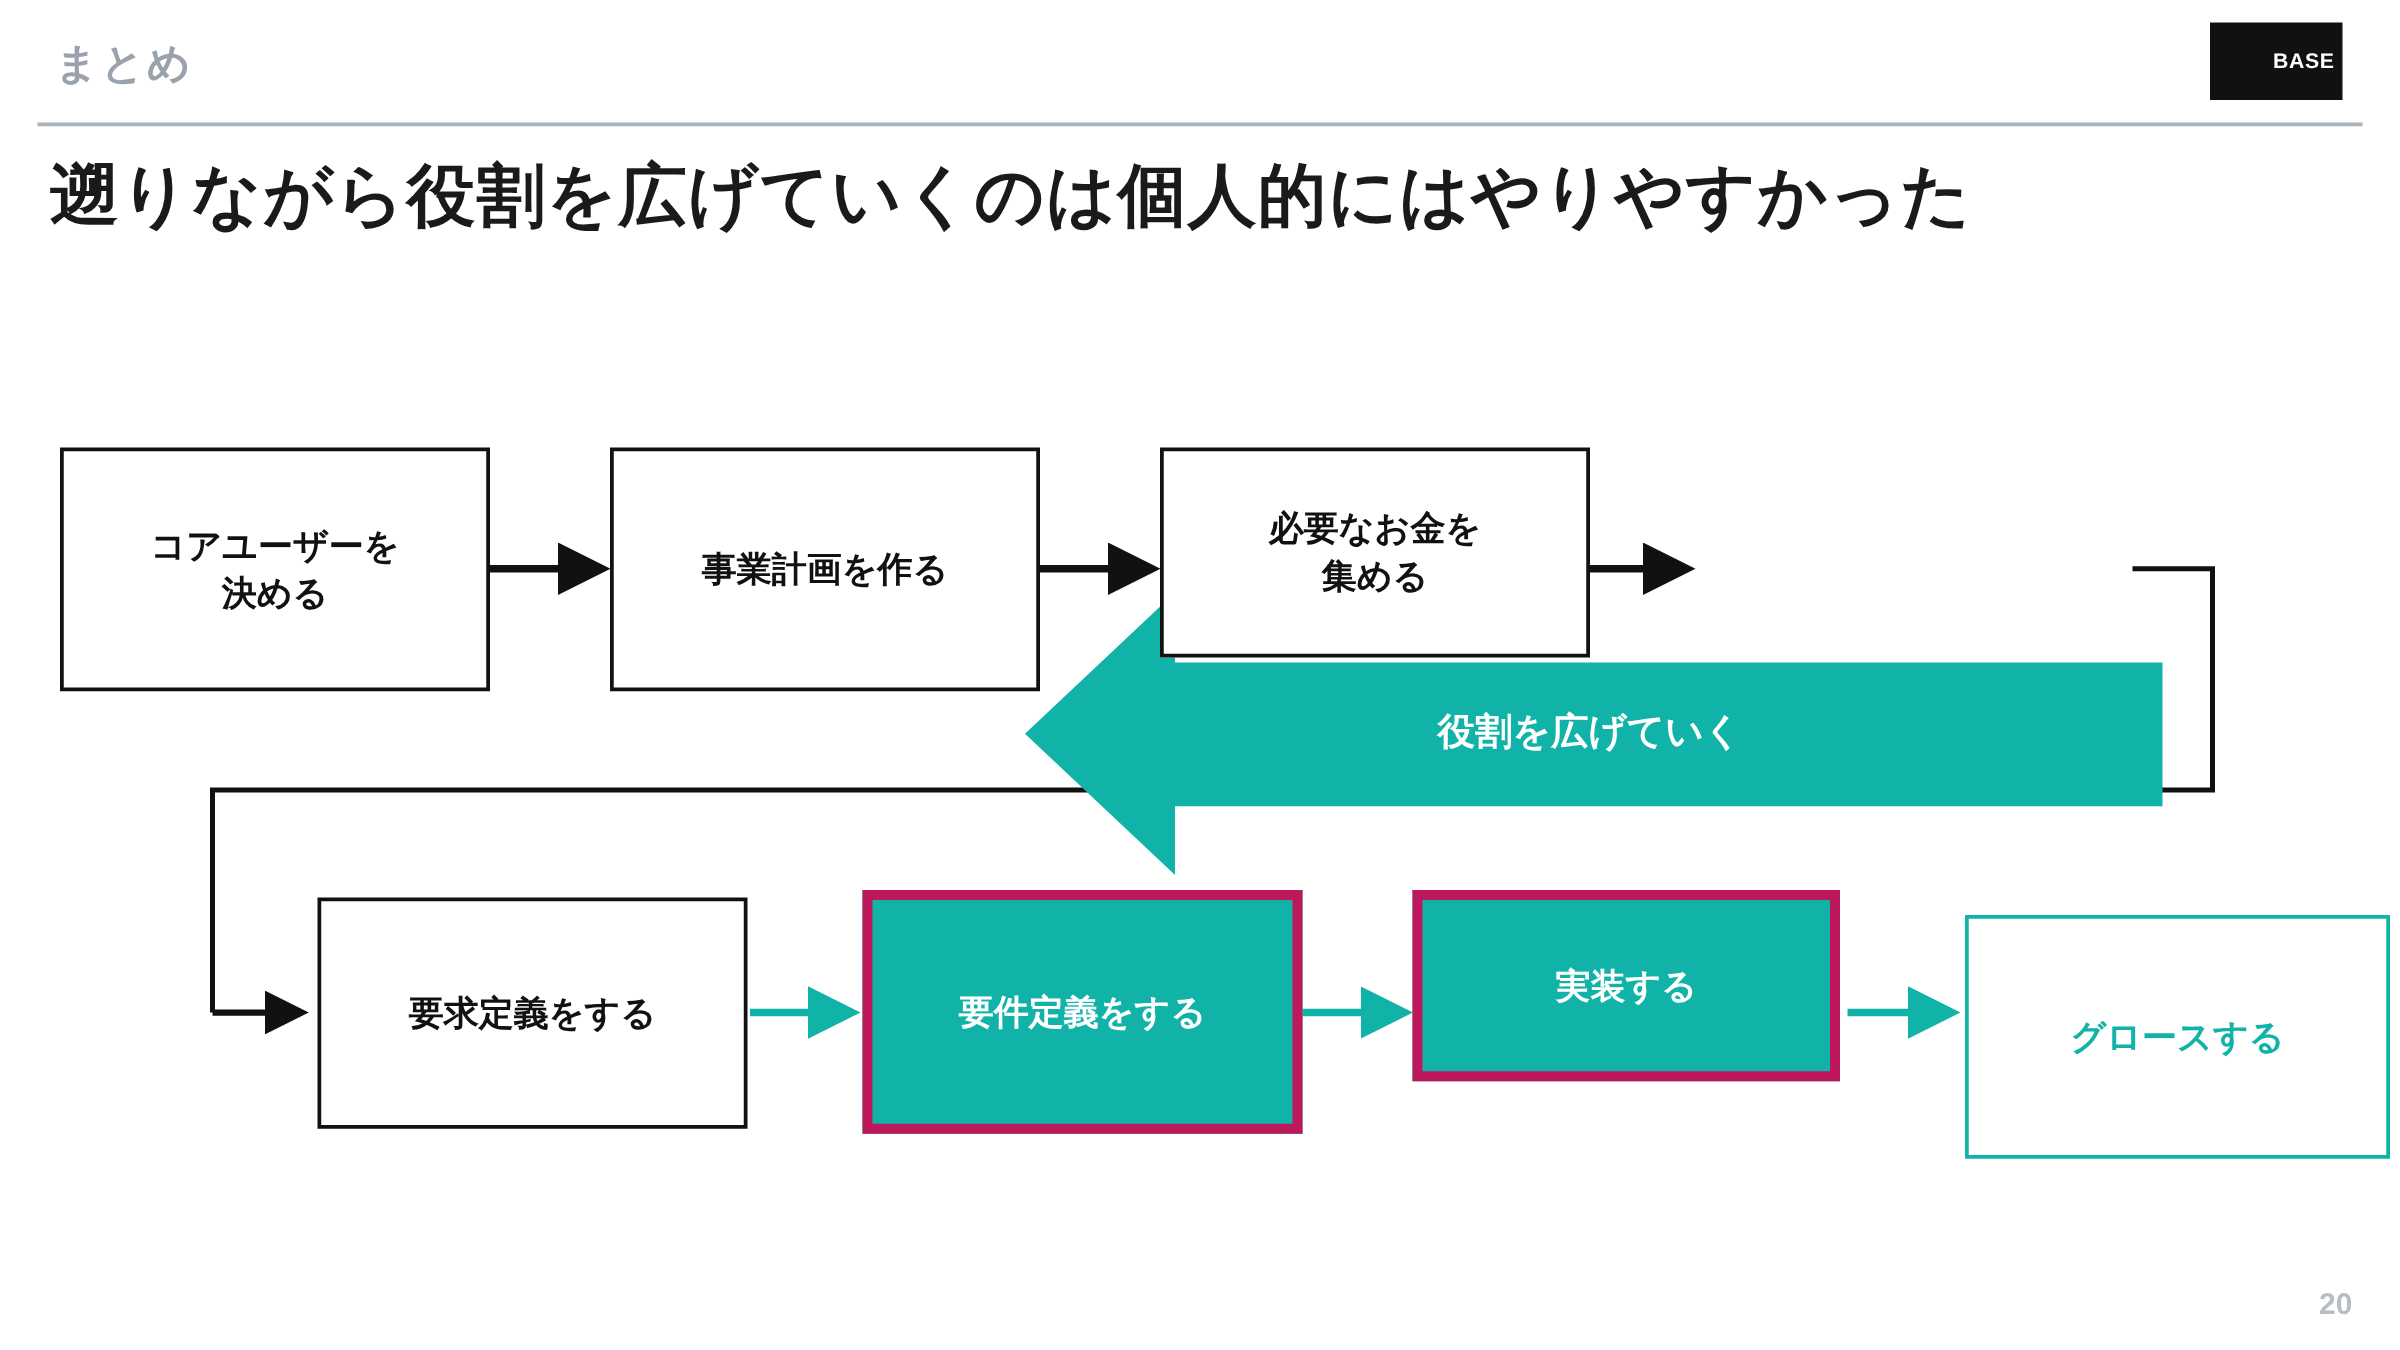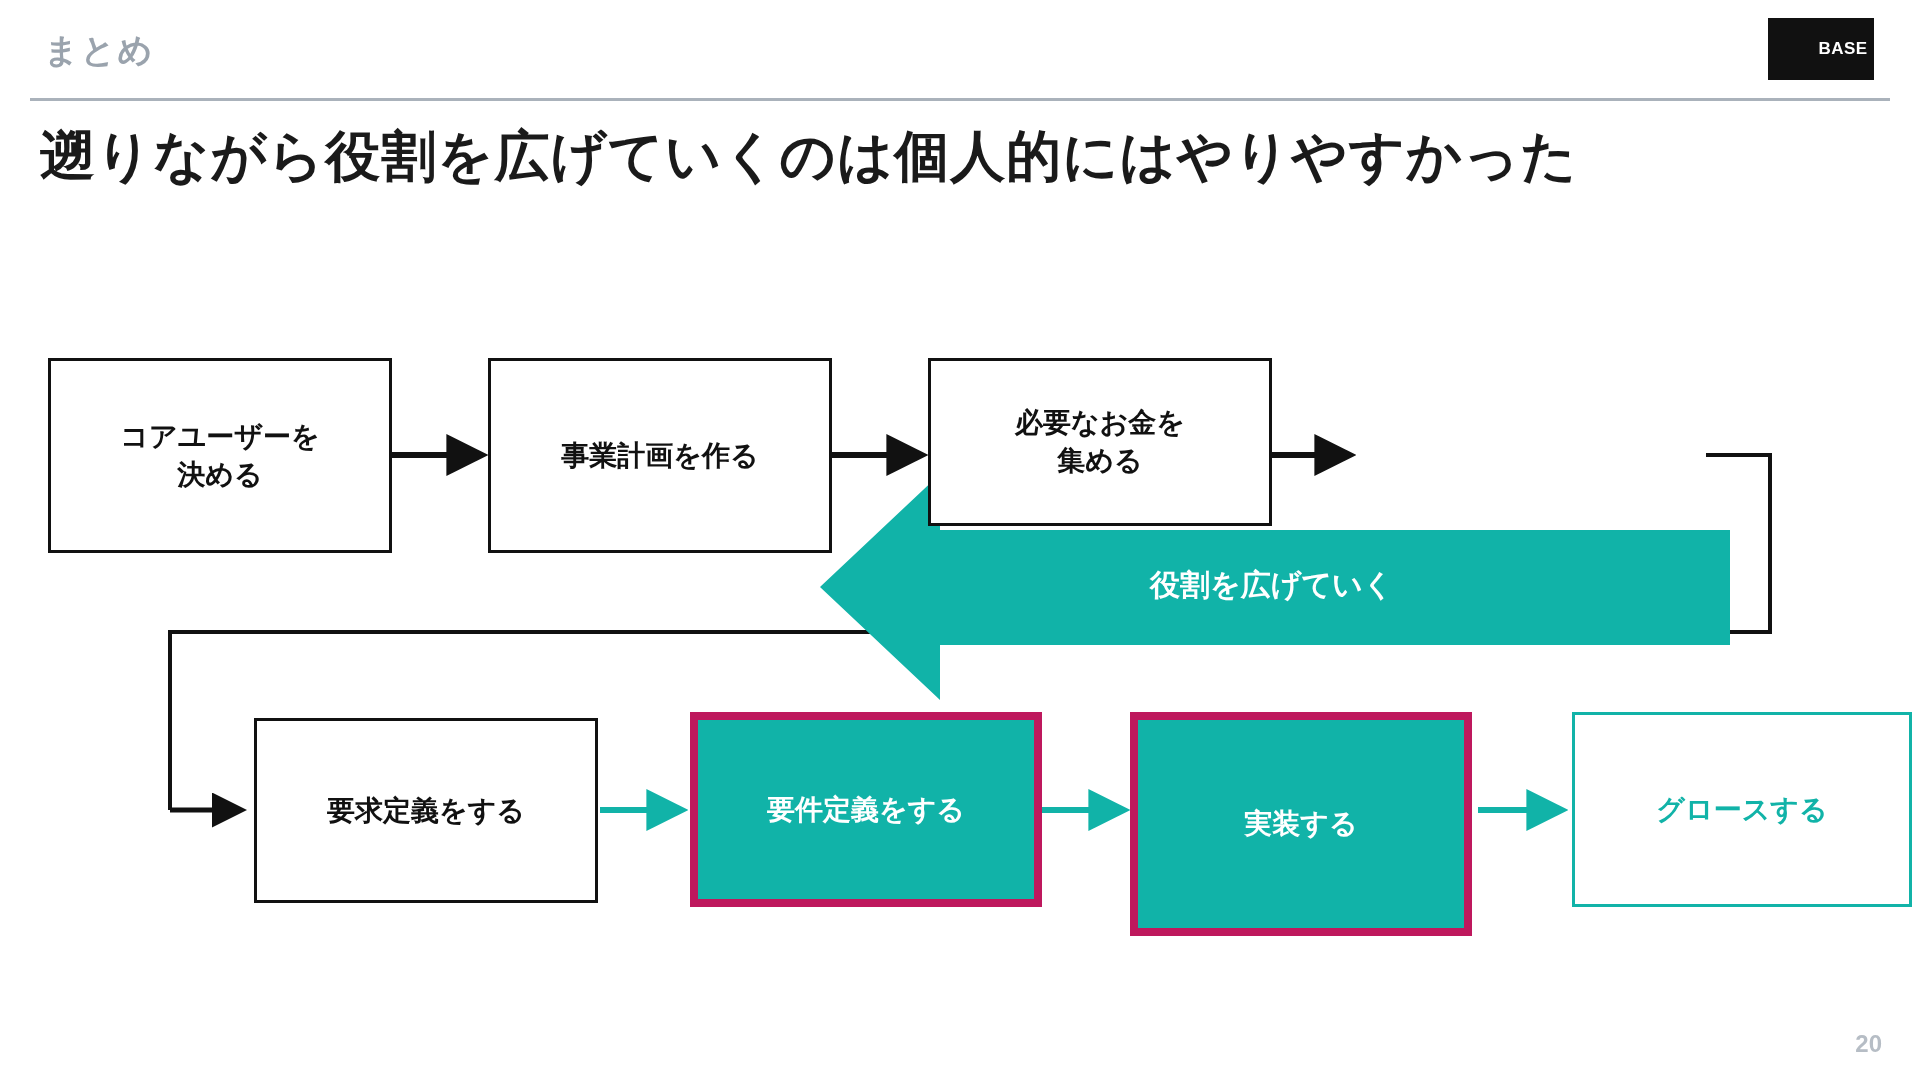--- a/index.html
+++ b/index.html
@@ -115,20 +115,21 @@
   }
   .node.filled {
     background: #11b3a8;
     color: #ffffff;
     border: 8px solid #be185d;
   }
   .node.teal-outline {
     border: 3px solid #11b3a8;
     background: #ffffff;
     color: #11b3a8;
+    margin-top: 20px;
   }
 
   .band {
     position: absolute;
     font-size: 30px;
     font-weight: bold;
     color: #ffffff;
     left: 1150px;
     top: 565px;
     z-index: 3;
@@ -176,18 +177,18 @@
   <div class="node outline" style="left:48px; top:358px; width:344px; height:195px;">コアユーザーを
 決める</div>
   <div class="node outline" style="left:488px; top:358px; width:344px; height:195px;">事業計画を作る</div>
   <div class="node outline" style="left:928px; top:358px; width:344px; height:168px;">必要なお金を
 集める</div>
 
   <div class="band">役割を広げていく</div>
 
   <div class="node outline" style="left:254px; top:718px; width:344px; height:185px;">要求定義をする</div>
   <div class="node filled" style="left:690px; top:712px; width:352px; height:195px;">要件定義をする</div>
-  <div class="node filled" style="left:1130px; top:712px; width:342px; height:224px;">実装する</div>
+  <div class="node filled" style="left:1130px; top:712px; width:342px; height:153px;">実装する</div>
   <div class="node teal-outline" style="left:1572px; top:712px; width:340px; height:195px;">グロースする</div>
 
   <div class="page-num">20</div>
 
 </div>
 
 </body></html>

